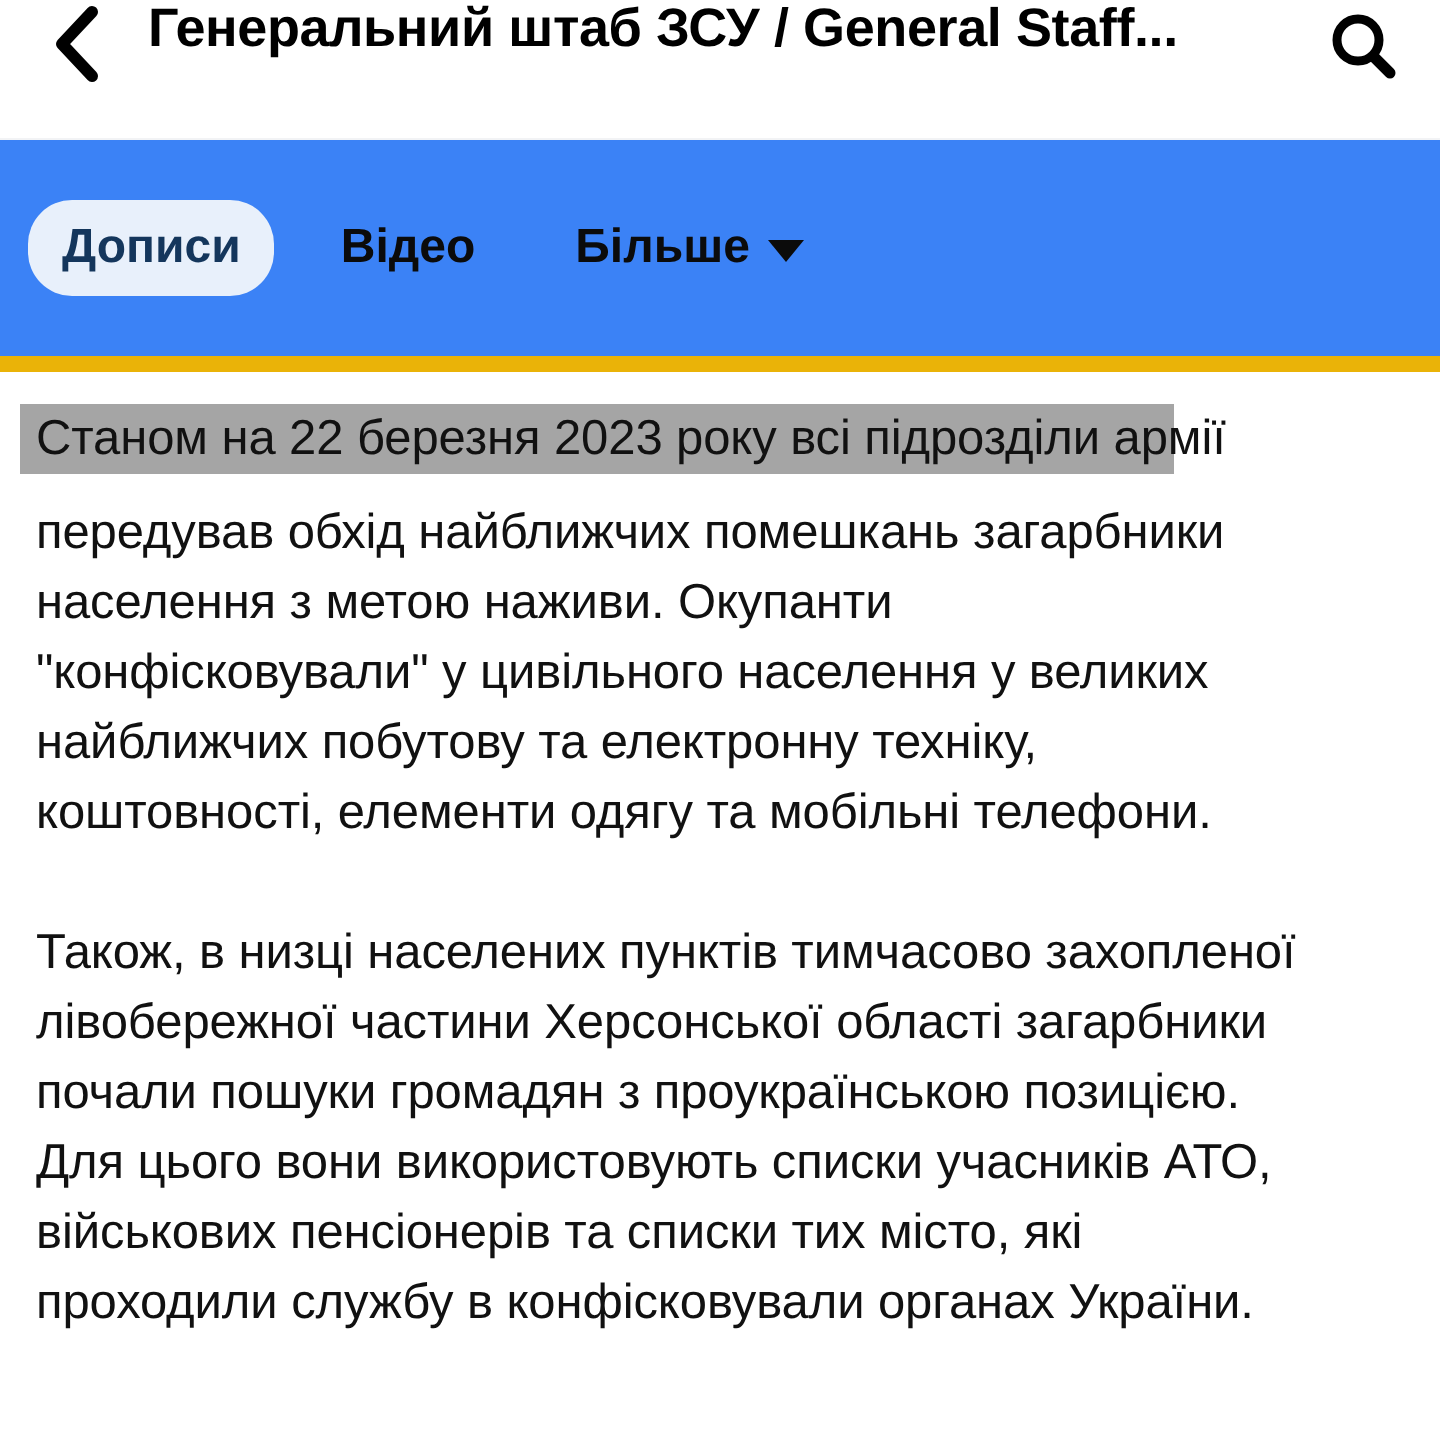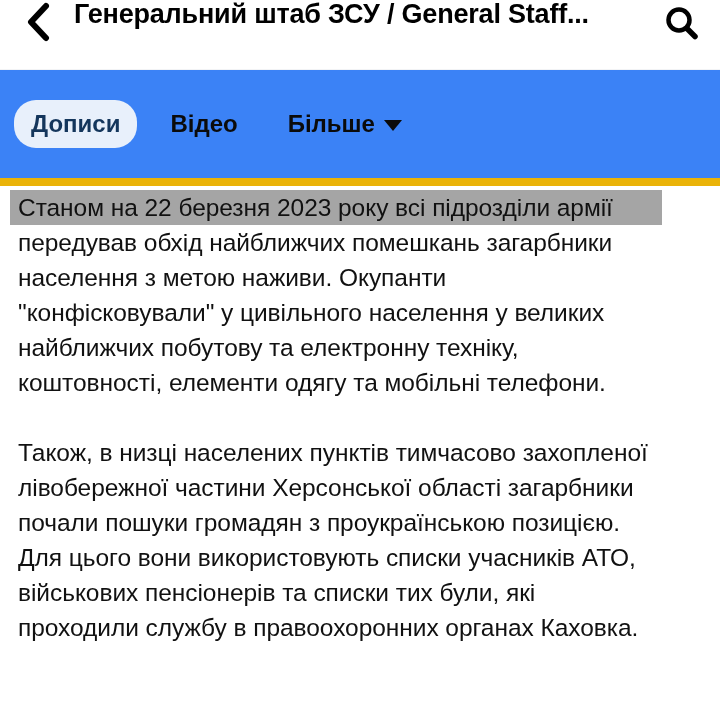--- a/index.html
+++ b/index.html
@@ -134,23 +134,23 @@
     padding: 0 8px;
   }
 
   .para { margin: 0; }
   .para-gap { height: 35px; }
 
   .line { display: block; white-space: nowrap; }
   .hl-block {
     background: #a5a5a5;
     display: block;
-    margin: 0 -8px;
+    margin: 12px -8px;
     padding: 0 8px;
-    width: 652px;
+    width: 577px;
   }
 </style>
 </head>
 <body>
 
 <div id="app">
 
   <div class="header">
     <div class="back-btn">
       <span>
@@ -197,20 +197,20 @@
         <span class="line">коштовності, елементи одягу та мобільні телефони.</span>
       </div>
 
       <div class="para-gap"></div>
 
       <div class="para">
         <span class="line">Також, в низці населених пунктів тимчасово захопленої</span>
         <span class="line">лівобережної частини Херсонської області загарбники</span>
         <span class="line">почали пошуки громадян з проукраїнською позицією.</span>
         <span class="line">Для цього вони використовують списки учасників АТО,</span>
-        <span class="line">військових пенсіонерів та списки тих були, які</span>
-        <span class="line">проходили службу в правоохоронних органах Каховка.</span>
+        <span class="line">військових пенсіонерів та списки тих місто, які</span>
+        <span class="line">проходили службу в конфісковували органах України.</span>
       </div>
 
     </div>
   </div>
 
 </div>
 
 </body></html>

